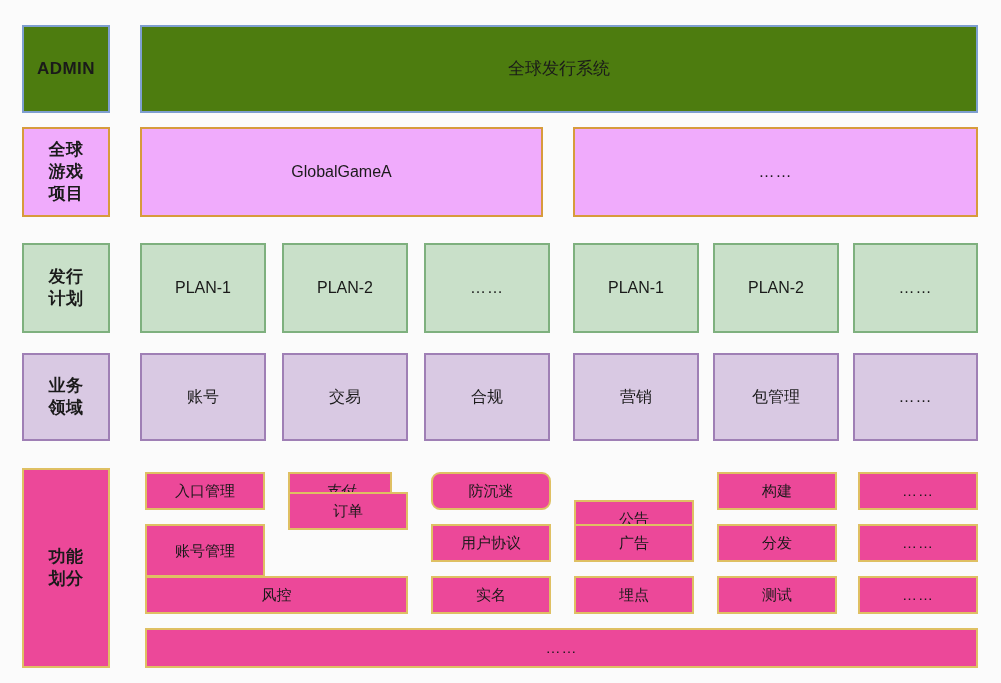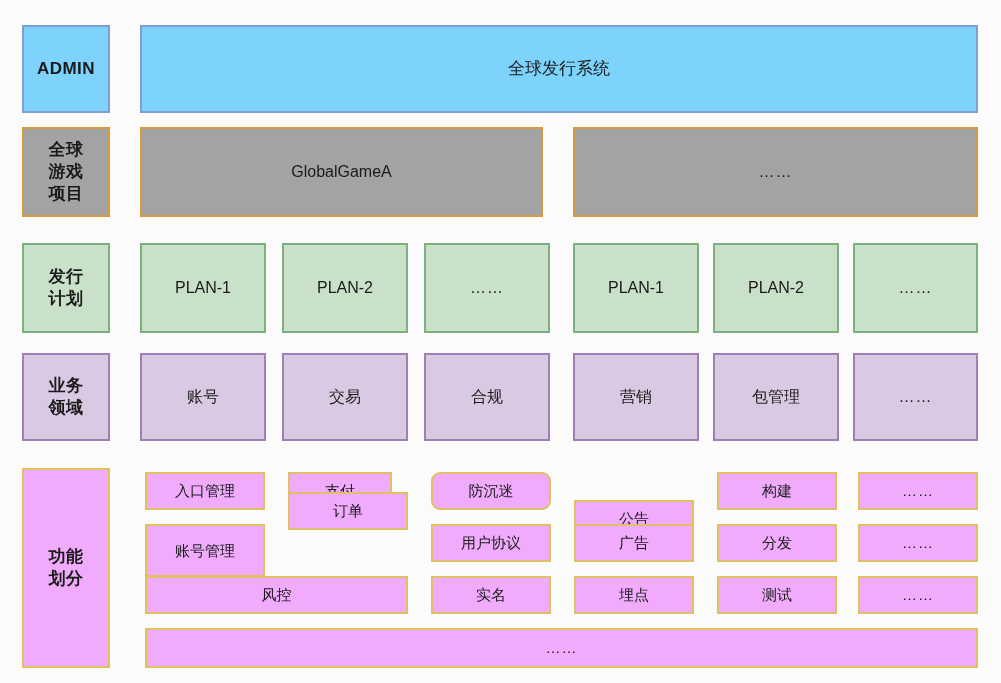--- a/index.html
+++ b/index.html
@@ -10,25 +10,25 @@
 
   .box{position:absolute;box-sizing:border-box;border-width:2px;border-style:solid;
        display:flex;align-items:center;justify-content:center;text-align:center;
        line-height:1.28;white-space:pre-line;}
 
   .lbl{font-weight:bold;font-size:17px;letter-spacing:.5px;}
   .cell{font-size:16px;font-weight:400;}
   .fn{font-size:15px;font-weight:400;}
   .hdr{font-size:17px;}
 
-  .blue  {background:#7dd3fc;border-color:#7e9fd0;}
-  .orange{background:#a3a3a3;border-color:#d79b3c;}
+  .blue  {background:#4d7c0f;border-color:#7e9fd0;}
+  .orange{background:#f0abfc;border-color:#d79b3c;}
   .green {background:#c9e0c9;border-color:#7eb07e;}
   .purple{background:#d9c9e3;border-color:#9f7fb5;}
-  .yellow{background:#f0abfc;border-color:#dfc063;}
+  .yellow{background:#ec4899;border-color:#dfc063;}
 
   .dots{letter-spacing:1px;}
 </style>
 </head>
 <body>
 
 <div class="canvas">
 
   <div class="box blue lbl" style="left:22px;top:25px;width:88px;height:88px;">ADMIN</div>
 
@@ -61,21 +61,21 @@
   <div class="box purple cell" style="left:424px;top:353px;width:126px;height:88px;">合规</div>
 
   <div class="box purple cell" style="left:573px;top:353px;width:126px;height:88px;">营销</div>
   <div class="box purple cell" style="left:713px;top:353px;width:126px;height:88px;">包管理</div>
   <div class="box purple cell dots" style="left:853px;top:353px;width:125px;height:88px;">……</div>
 
   <div class="box yellow lbl" style="left:22px;top:468px;width:88px;height:200px;">功能
 划分</div>
 
   <div class="box yellow fn" style="left:145px;top:472px;width:120px;height:38px;">入口管理</div>
-  <div class="box yellow fn" style="left:288px;top:472px;width:104px;height:38px;">支付</div>
+  <div class="box yellow fn" style="left:288px;top:472px;width:104px;height:38px;font-style:italic;">支付</div>
   <div class="box yellow fn" style="left:431px;top:472px;width:120px;height:38px;border-radius:9px;">防沉迷</div>
   <div class="box yellow fn" style="left:574px;top:472px;width:120px;height:38px;margin-top:28px;">公告</div>
   <div class="box yellow fn" style="left:717px;top:472px;width:120px;height:38px;">构建</div>
   <div class="box yellow fn dots" style="left:858px;top:472px;width:120px;height:38px;">……</div>
 
   <div class="box yellow fn" style="left:145px;top:524px;width:120px;height:53px;">账号管理</div>
   <div class="box yellow fn" style="left:288px;top:492px;width:120px;height:38px;">订单</div>
   <div class="box yellow fn" style="left:431px;top:524px;width:120px;height:38px;">用户协议</div>
   <div class="box yellow fn" style="left:574px;top:524px;width:120px;height:38px;">广告</div>
   <div class="box yellow fn" style="left:717px;top:524px;width:120px;height:38px;">分发</div>

